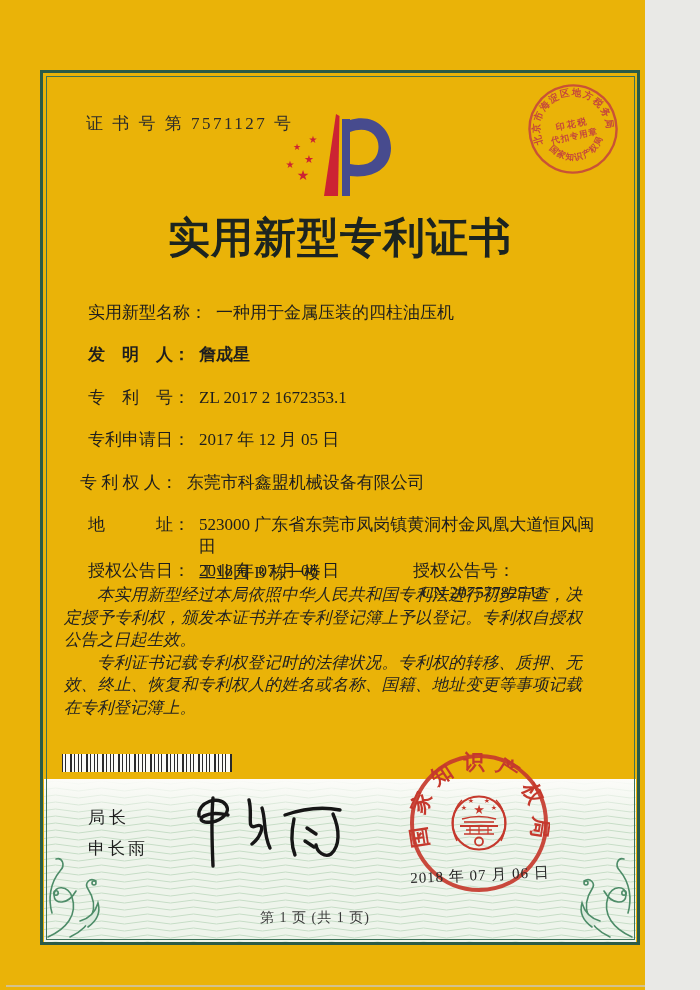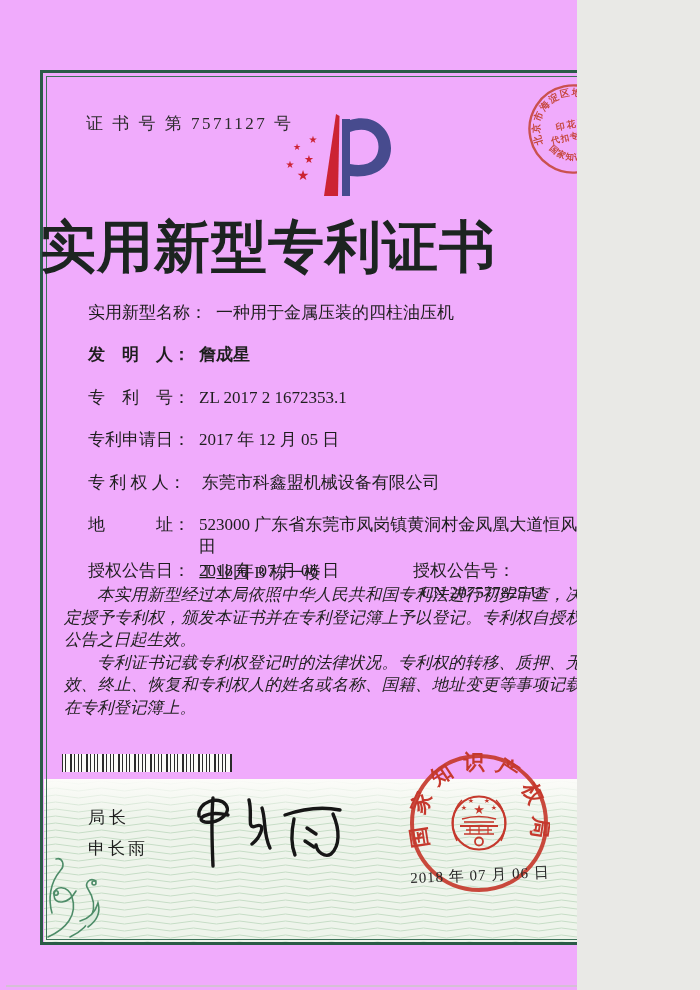--- a/index.html
+++ b/index.html
@@ -1,29 +1,29 @@
 <!DOCTYPE html>
 <html><head>
 <meta charset="utf-8">
 <style>
   html,body{margin:0;padding:0;background:#e9e9e6;}
-  .page{position:relative;width:577px;height:990px;background:#f0abfc;overflow:hidden;
+  .page{position:relative;width:645px;height:990px;background:#eab308;overflow:hidden;
         font-family:"Liberation Serif","DejaVu Serif",serif;color:#242424;}
   .abs{position:absolute;}
   
   .paper-edge-right{left:690px;top:8px;width:2px;height:978px;background:#454545;opacity:.65;}
   .paper-edge-bottom{left:6px;top:985px;width:690px;height:2px;background:#c9c9c6;opacity:.7;}
   
   .frame{left:40px;top:70px;width:600px;height:875px;border:3.5px solid #2b5b47;box-sizing:border-box;}
   .frame-inner{position:absolute;left:2.5px;top:2.5px;right:2.5px;bottom:2.5px;border:1.5px solid #3d7258;}
   
   .cert-number{left:86px;top:112px;font-size:17px;letter-spacing:2.5px;color:#2b2b2b;}
   .logo{left:283px;top:108px;}
-  .title{left:40px;top:210px;width:600px;padding-left:0;box-sizing:border-box;text-align:left;
-         font-size:56px;font-weight:bold;letter-spacing:1px;color:#1c2420;}
+  .title{left:40px;top:210px;width:600px;padding-left:0;box-sizing:border-box;text-align:center;
+         font-size:42px;font-weight:bold;letter-spacing:1px;color:#1c2420;}
   
   .row{display:flex;font-size:17px;line-height:22px;color:#1e1e1e;}
   .row .lab{white-space:pre;}
   .row .val{margin-left:9px;white-space:pre;}
   
   .paras{left:64px;top:584px;width:518px;font-size:16.5px;line-height:22.6px;color:#222;
          text-align:justify;font-style:italic;}
   .paras p{margin:0;text-indent:2em;}
   
   .barcode{left:62px;top:754px;width:170px;height:18px;
@@ -126,21 +126,21 @@
     <span class="val">詹成星</span>
   </div>
   <div class="abs row" style="left:88px;top:387px;">
     <span class="lab">专　利　号：</span>
     <span class="val">ZL 2017 2 1672353.1</span>
   </div>
   <div class="abs row" style="left:88px;top:429px;justify-content:center;">
     <span class="lab">专利申请日：</span>
     <span class="val">2017 年 12 月 05 日</span>
   </div>
-  <div class="abs row" style="left:88px;top:472px;gap:7px;">
+  <div class="abs row" style="left:80px;top:472px;">
     <span class="lab">专 利 权 人：</span>
     <span class="val">东莞市科鑫盟机械设备有限公司</span>
   </div>
   <div class="abs row" style="left:88px;top:514px;">
     <span class="lab">地　　　址：</span>
     <span class="val" style="white-space:normal;width:400px;">
       <span style="display:block;">523000 广东省东莞市凤岗镇黄洞村金凤凰大道恒风闽田</span>
       <span style="display:block;margin-top:4px;">工业园 B 栋一楼</span>
     </span>
   </div>
@@ -200,16 +200,17 @@
       <path d="M58 82 L84 82 M56 86 L86 86" stroke-width="1.4"></path>
       <path d="M62 78 L62 86 M71 78 L71 86 M80 78 L80 86" stroke-width="1.2"></path>
       <path d="M49 93 C 42 79, 44 62, 54 52" stroke-width="1.5"></path>
       <path d="M93 93 C 100 79, 98 62, 88 52" stroke-width="1.5"></path>
       <circle cx="71" cy="93.5" r="4" stroke-width="1.8"></circle>
     </g>
   </svg>
 
   <div class="abs seal-date">2018 年 07 月 06 日</div>
 
+  <div class="abs footer">第 1 页 (共 1 页)</div>
 
   <div class="abs paper-edge-right"></div>
   <div class="abs paper-edge-bottom"></div>
 </div>
 
 </body></html>

